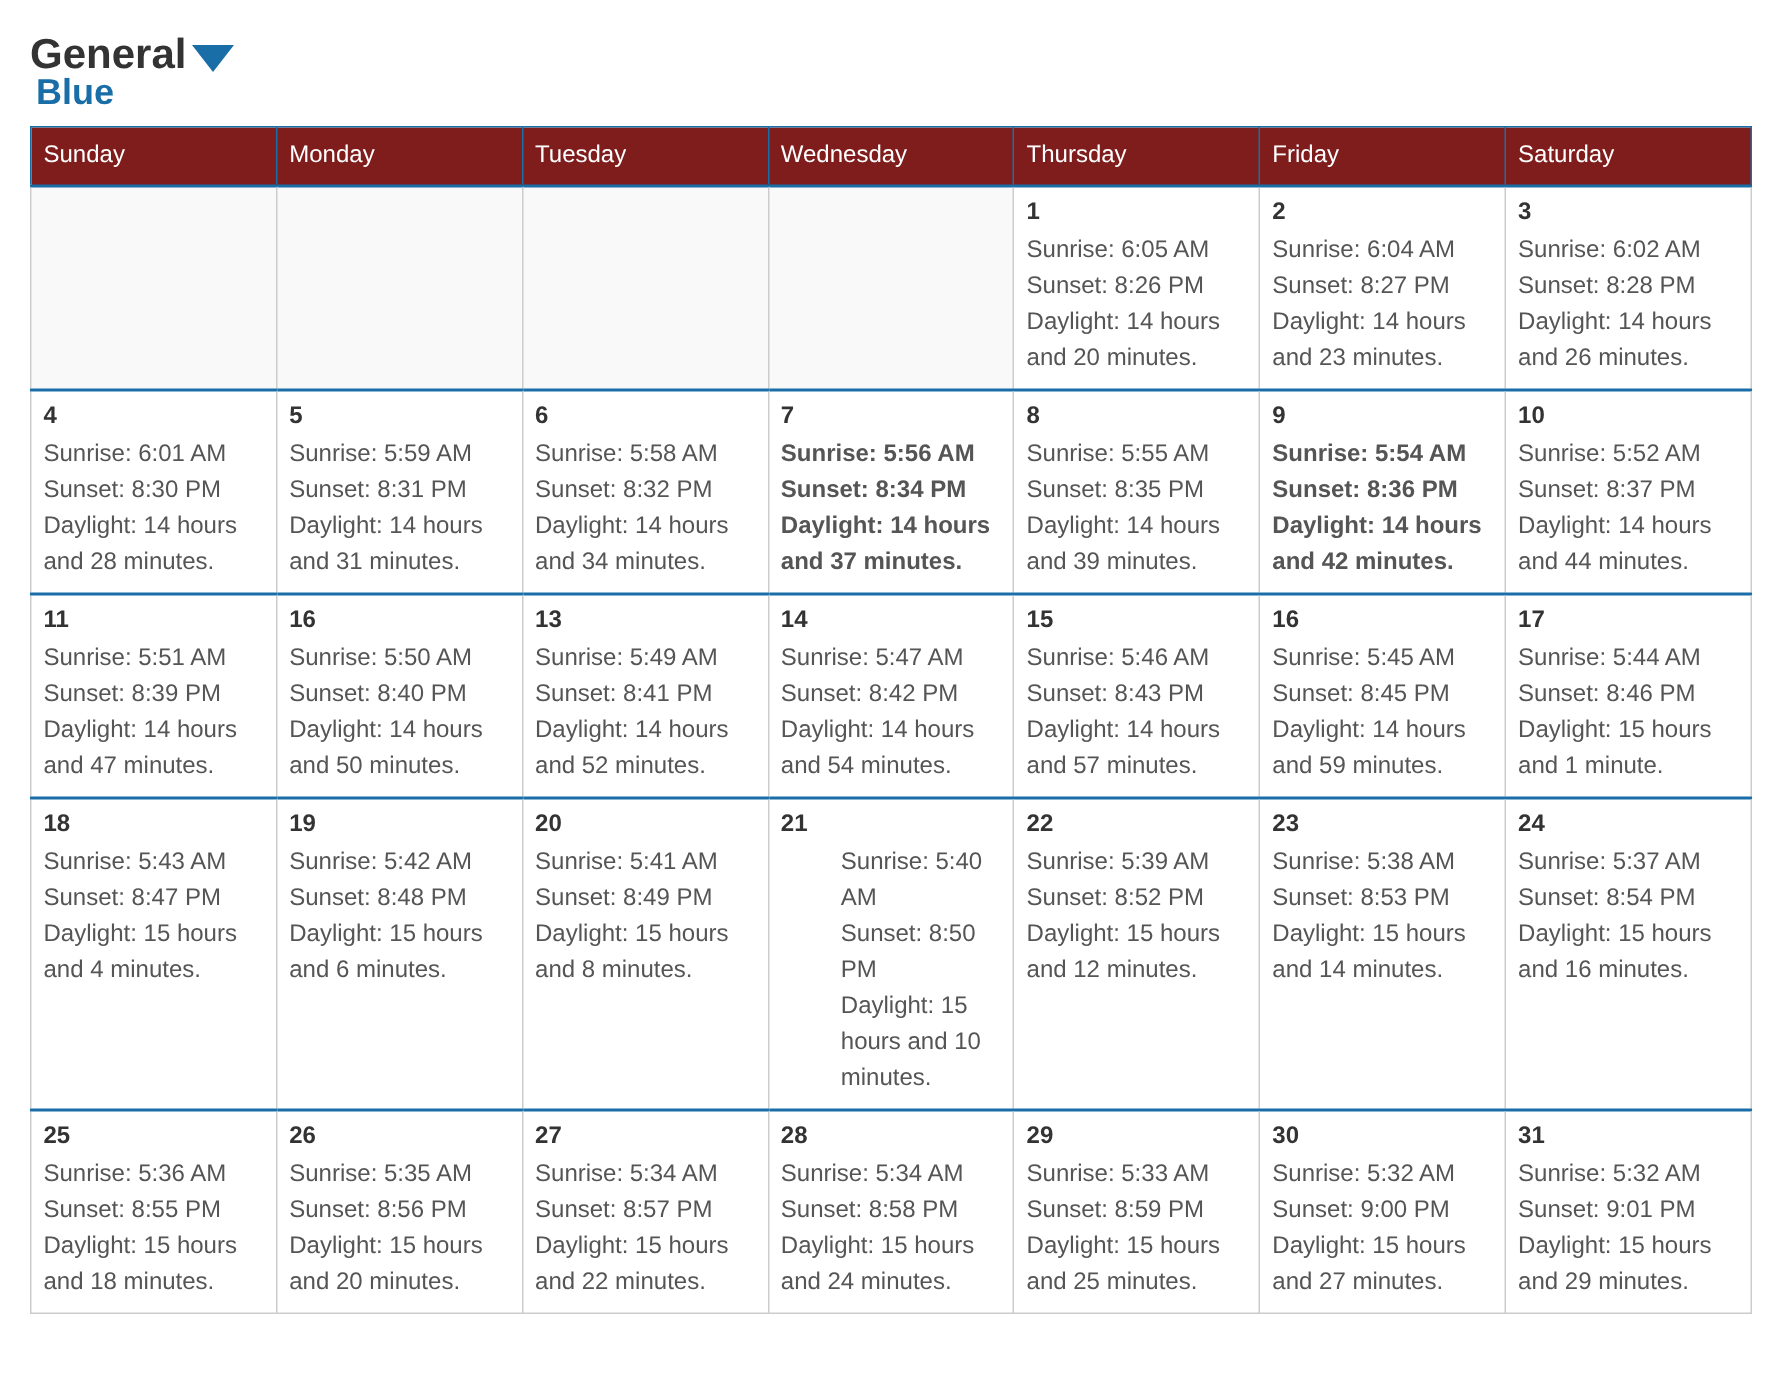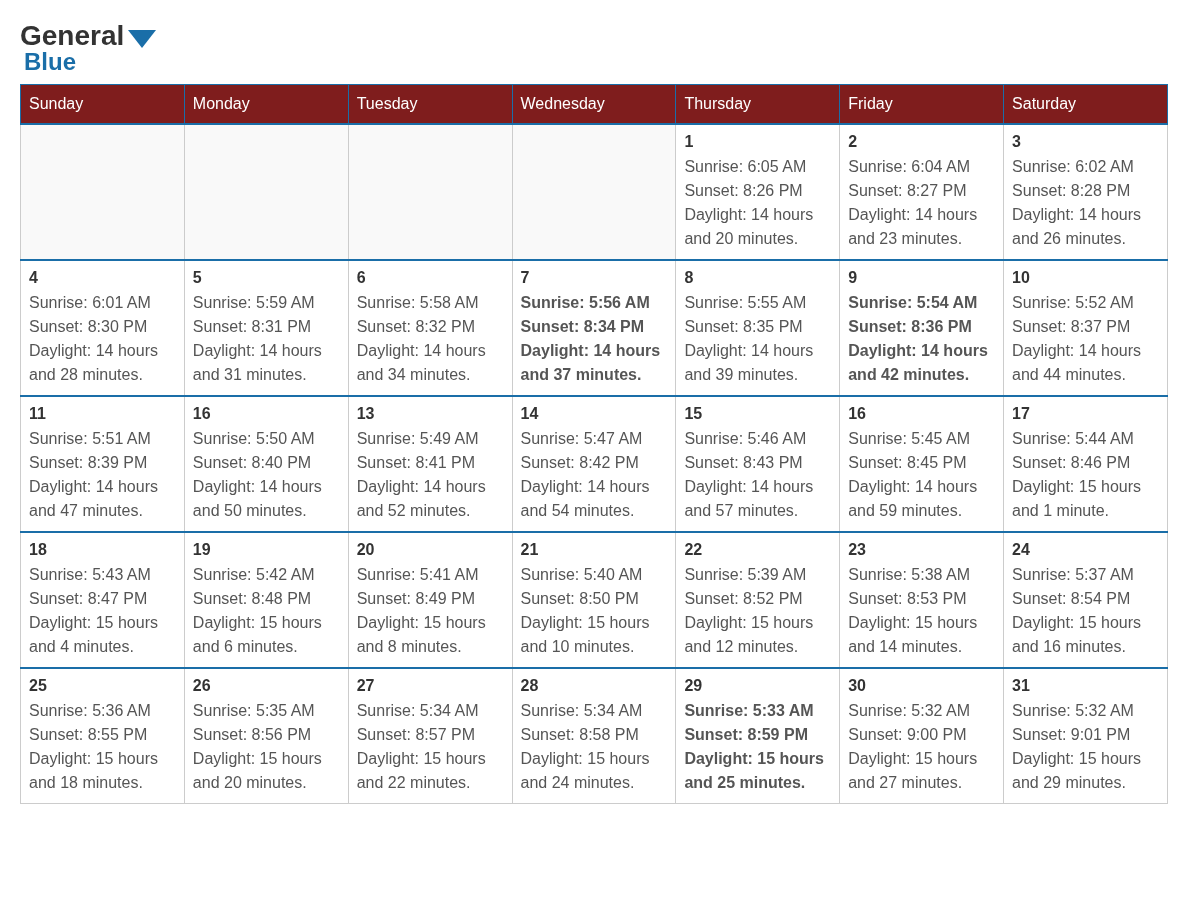--- a/index.html
+++ b/index.html
@@ -253,21 +253,21 @@
 Daylight: 15 hours and 6 minutes.</div>
         </td>
         <td>
           <div class="day-number">20</div>
           <div class="day-info" style="white-space: pre-line;">Sunrise: 5:41 AM
 Sunset: 8:49 PM
 Daylight: 15 hours and 8 minutes.</div>
         </td>
         <td>
           <div class="day-number">21</div>
-          <div class="day-info" style="white-space: pre-line;">Sunrise: 5:40 AM
+          <div class="day-info" style="white-space: pre-line; margin-left: 40px;">Sunrise: 5:40 AM
 Sunset: 8:50 PM
 Daylight: 15 hours and 10 minutes.</div>
         </td>
         <td>
           <div class="day-number">22</div>
           <div class="day-info" style="white-space: pre-line;">Sunrise: 5:39 AM
 Sunset: 8:52 PM
 Daylight: 15 hours and 12 minutes.</div>
         </td>
         <td>
@@ -303,21 +303,21 @@
 Daylight: 15 hours and 22 minutes.</div>
         </td>
         <td>
           <div class="day-number">28</div>
           <div class="day-info" style="white-space: pre-line;">Sunrise: 5:34 AM
 Sunset: 8:58 PM
 Daylight: 15 hours and 24 minutes.</div>
         </td>
         <td>
           <div class="day-number">29</div>
-          <div class="day-info" style="white-space: pre-line; font-weight: bold;">Sunrise: 5:33 AM
+          <div class="day-info" style="white-space: pre-line;">Sunrise: 5:33 AM
 Sunset: 8:59 PM
 Daylight: 15 hours and 25 minutes.</div>
         </td>
         <td>
           <div class="day-number">30</div>
           <div class="day-info" style="white-space: pre-line;">Sunrise: 5:32 AM
 Sunset: 9:00 PM
 Daylight: 15 hours and 27 minutes.</div>
         </td>
         <td>

